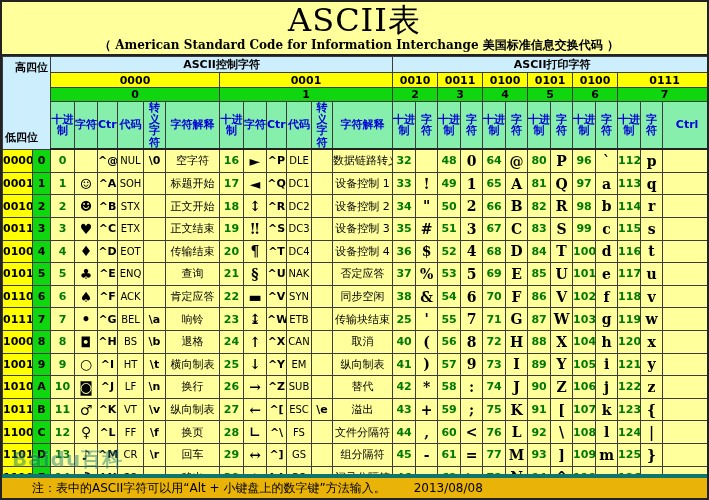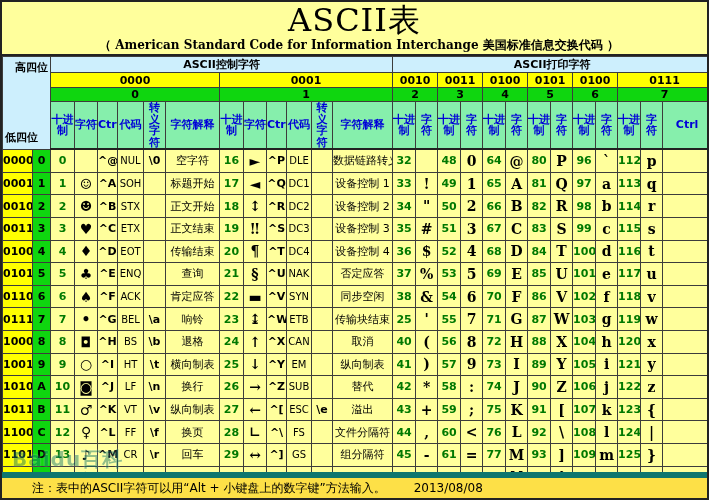--- a/index.html
+++ b/index.html
@@ -32,22 +32,22 @@
   td.chr{font-family:"DejaVu Serif","DejaVu Sans",serif;font-weight:bold;font-size:14px;}
   td.ctl{font-weight:bold;font-size:11px;}
   td.code{font-size:10px;font-family:"DejaVu Sans","Liberation Sans",sans-serif;margin-top:17px;}
   td.esc{font-weight:bold;font-size:11px;}
   td.desc{font-size:11px;}
   td.ctlR{font-size:10px;}
   .bks1{font-size:9px;font-weight:bold;line-height:10px;}
   .bks2{font-size:9px;font-weight:bold;line-height:10px;}
   
   .footer{
-    position:absolute;left:0;right:0;bottom:0;height:20px;background:#fde047;
-    border-top:6px solid #0f766e;display:flex;align-items:center;font-size:12px;
+    position:absolute;left:0;right:0;bottom:0;height:20px;background:#eab308;
+    border-top:4px solid #0f766e;display:flex;align-items:center;font-size:12px;
   }
   .footer .note{margin-left:30px;}
   .footer .maker{margin-left:auto;}
   .footer .date{margin-left:28px;margin-right:4px;}
   
   .watermark{
     position:absolute;left:10px;top:444px;font-size:20px;font-weight:bold;
     opacity:.45;letter-spacing:1px;pointer-events:none;
     color:#0f766e;text-shadow:0 0 2px #ffffff;
   }

